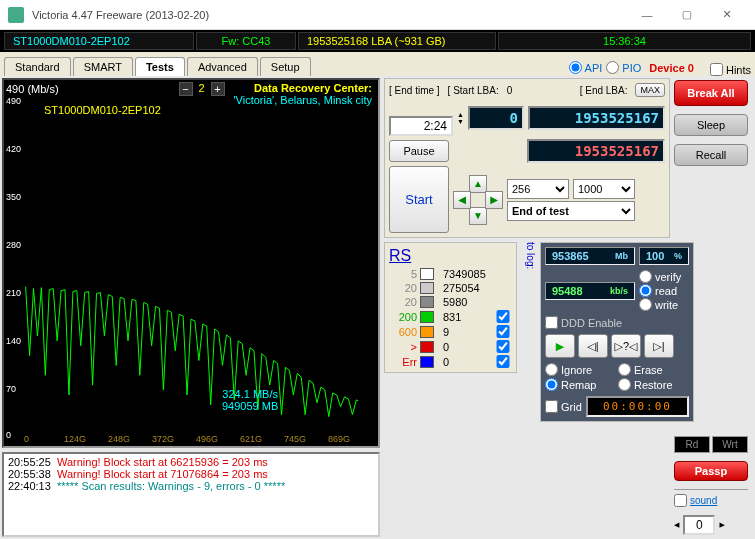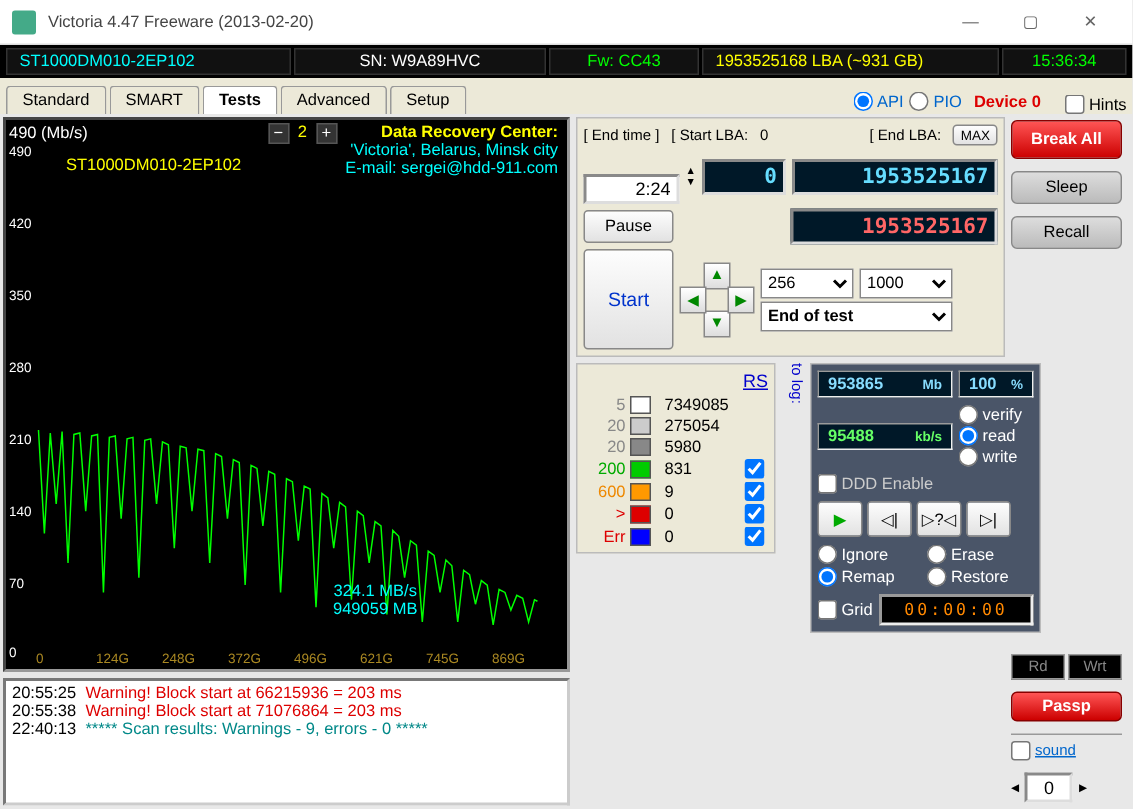--- a/index.html
+++ b/index.html
@@ -78,21 +78,20 @@
 <div class="titlebar">
   <div class="icon"></div>
   <div class="title">Victoria 4.47  Freeware (2013-02-20)</div>
   <div class="wbtn">—</div>
   <div class="wbtn">▢</div>
   <div class="wbtn">✕</div>
 </div>
 
 <div class="infobar">
   <div class="cell" style="width:190px">ST1000DM010-2EP102</div>
-  <div class="cell" style="width:168px;color:#fff;text-align:center">SN: W9A89HVC</div>
   <div class="cell green" style="width:100px;text-align:center">Fw: CC43</div>
   <div class="cell yellow" style="width:198px">1953525168 LBA (~931 GB)</div>
   <div class="cell green" style="flex:1;text-align:center">15:36:34</div>
 </div>
 
 <div class="tabbar">
   <div class="tab">Standard</div>
   <div class="tab">SMART</div>
   <div class="tab active">Tests</div>
   <div class="tab">Advanced</div>
@@ -122,21 +121,20 @@
       <div class="graph-head">
         <span class="ylabel">490 (Mb/s)</span>
         <div class="pmbtns">
           <div class="pmbtn">−</div>
           <div class="pmbtn" style="color:#ff0;border:none;background:none">2</div>
           <div class="pmbtn">+</div>
         </div>
         <div class="recovery">
           <div class="t1">Data Recovery Center:</div>
           <div class="t2">'Victoria', Belarus, Minsk city</div>
-          <div class="t3">E-mail: sergei@hdd-911.com</div>
         </div>
       </div>
       <div class="model-label">ST1000DM010-2EP102</div>
 
       <div class="ytick" style="top:16px">490</div>
       <div class="ytick" style="top:64px">420</div>
       <div class="ytick" style="top:112px">350</div>
       <div class="ytick" style="top:160px">280</div>
       <div class="ytick" style="top:208px">210</div>
       <div class="ytick" style="top:256px">140</div>
@@ -206,21 +204,21 @@
             <select class="sel" style="width:62px"><option>256</option></select>
             <select class="sel" style="width:62px"><option>1000</option></select>
           </div>
           <select class="sel" style="width:128px;font-weight:bold"><option>End of test</option></select>
         </div>
       </div>
     </div>
 
     <div class="row" style="align-items:flex-start;gap:4px">
       <div class="panel" style="flex:0 0 120px">
-        <div style="text-align:right;color:#00c;font-size:12px;text-decoration:underline">RS</div>
+        <div style="text-align:left;color:#00c;font-size:16px;text-decoration:underline">RS</div>
         <div class="latgrid">
           <span style="text-align:right;color:#888">5</span>
             <span class="latbox" style="background:#fff"></span>
             <span>7349085</span>
             <span></span>
           <span style="text-align:right;color:#888">20</span>
             <span class="latbox" style="background:#ccc"></span>
             <span>275054</span>
             <span></span>
           <span style="text-align:right;color:#888">20</span>

